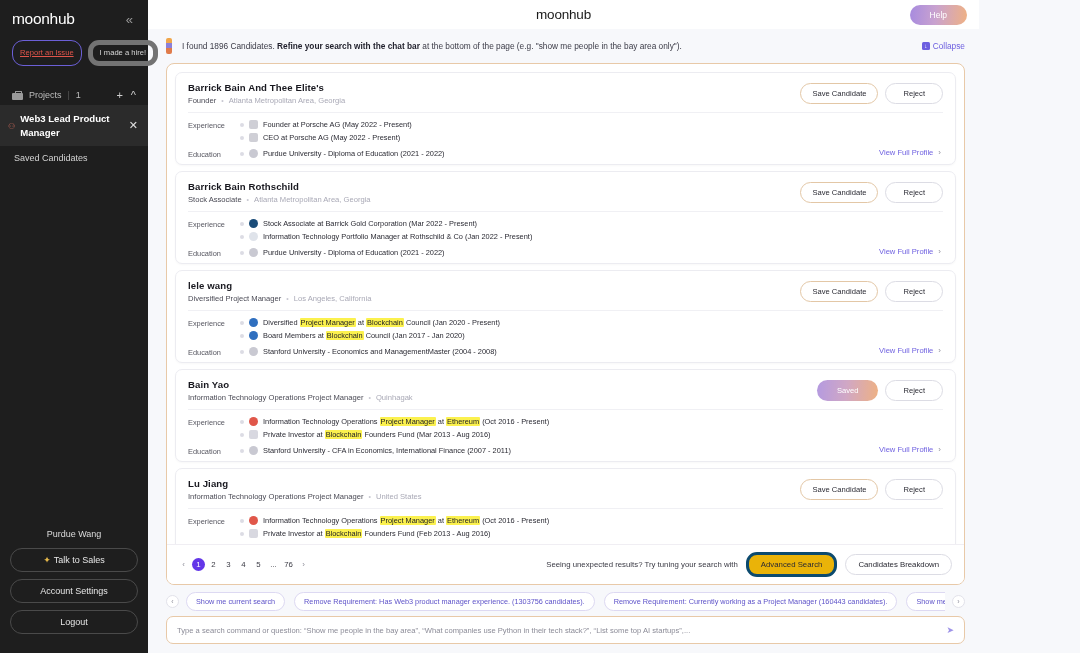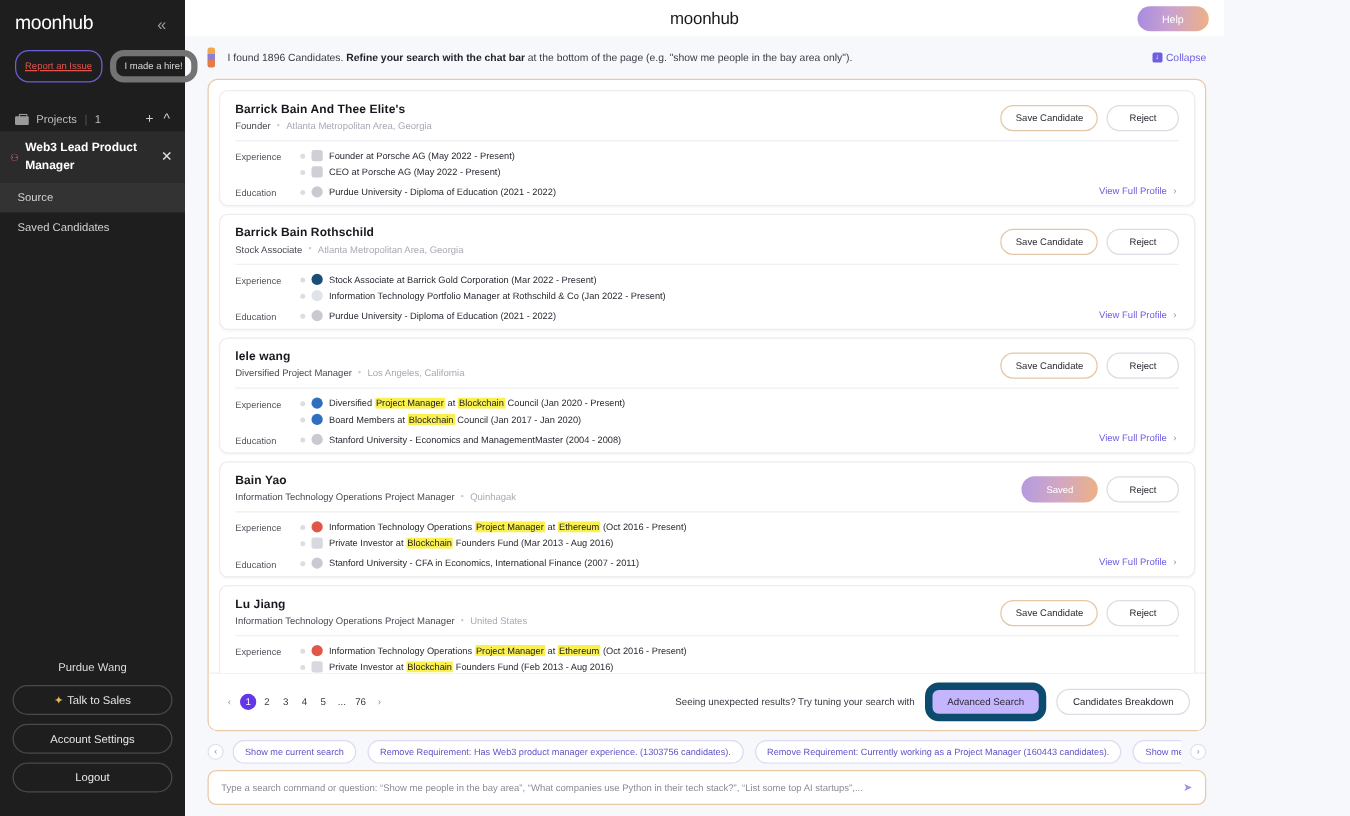--- a/index.html
+++ b/index.html
@@ -107,21 +107,21 @@
   }
   .cards-scroll::-webkit-scrollbar { width: 5px; }
   .cards-scroll::-webkit-scrollbar-thumb { background: #8d8d8d; border-radius: 3px; }
   .cards-scroll::-webkit-scrollbar-track { background: transparent; }
 
   .card {
     border: 1px solid #ececf1; border-radius: 7px; background: #fff;
     margin: 4px 2px 6px 2px; padding: 9px 12px 7px 12px;
     box-shadow: 0 1px 2px rgba(0,0,0,0.03);
   }
-  .card-head { display: flex; align-items: center; }
+  .card-head { display: flex; align-items: flex-start; }
   .card-head-left { flex: 1; min-width: 0; }
   .cand-name { font-size: 9.6px; font-weight: bold; color: #18181f; letter-spacing: 0.1px; }
   .cand-sub { font-size: 7.6px; color: #4a4a55; margin-top: 3px; display: flex; align-items: center; gap: 5px; }
   .cand-sub .dot { color: #c9c9d2; font-size: 7px; }
   .cand-loc { color: #a9a9b6; }
   .card-actions { display: flex; align-items: center; gap: 7px; flex: 0 0 auto; padding-top:1px;}
   .btn-save {
     border: 1px solid #e3c7a6; border-radius: 11px; background: #fff; color: #2a2a33;
     font-size: 7.6px; padding: 5px 11px; cursor: pointer; font-family: inherit; white-space: nowrap;
   }
@@ -159,21 +159,21 @@
   }
   .pg { display: flex; align-items: center; gap: 2px; }
   .pg span {
     font-size: 7.8px; color: #3a3a44; min-width: 13px; height: 13px;
     display: flex; align-items: center; justify-content: center; cursor: pointer; border-radius: 50%;
   }
   .pg span.arrow { color: #8d8d99; font-size: 8px; }
   .pg span.cur { background: #6336e8; color: #fff; width: 13px; }
   .tune { margin-left: auto; display: flex; align-items: center; gap: 8px; font-size: 7.8px; color: #3a3a44; }
   .btn-adv {
-    border: 6px solid #0c4a6e; border-radius: 11px; background: #c4b5fd; color: #2a2a33;
+    border: 3px solid #0c4a6e; border-radius: 11px; background: #eab308; color: #2a2a33;
     font-size: 7.8px; padding: 5px 12px; cursor: pointer; font-family: inherit;
   }
   .btn-brk {
     border: 1px solid #dcdce4; border-radius: 11px; background: #fff; color: #2a2a33;
     font-size: 7.8px; padding: 5px 12px; cursor: pointer; font-family: inherit;
   }
 
   
   .suggest { display: flex; align-items: center; gap: 7px; padding: 7px 14px 5px 18px; }
   .sg-arrow {
@@ -226,21 +226,20 @@
           <span class="sb-ic">^</span>
         </span>
       </div>
     </div>
 
     <div class="sb-project">
       <span class="sb-proj-expand">⚇</span>
       <span class="sb-proj-title">Web3 Lead Product Manager</span>
       <span class="sb-proj-close">✕</span>
     </div>
-    <div class="sb-sub active">Source</div>
     <div class="sb-sub">Saved Candidates</div>
 
     <div class="sb-bottom">
       <div class="sb-user">Purdue Wang</div>
       <button class="sb-btn">
         <span class="spark">✦</span><span>Talk to Sales</span>
       </button>
       <button class="sb-btn">Account Settings</button>
       <button class="sb-btn">Logout</button>
     </div>

